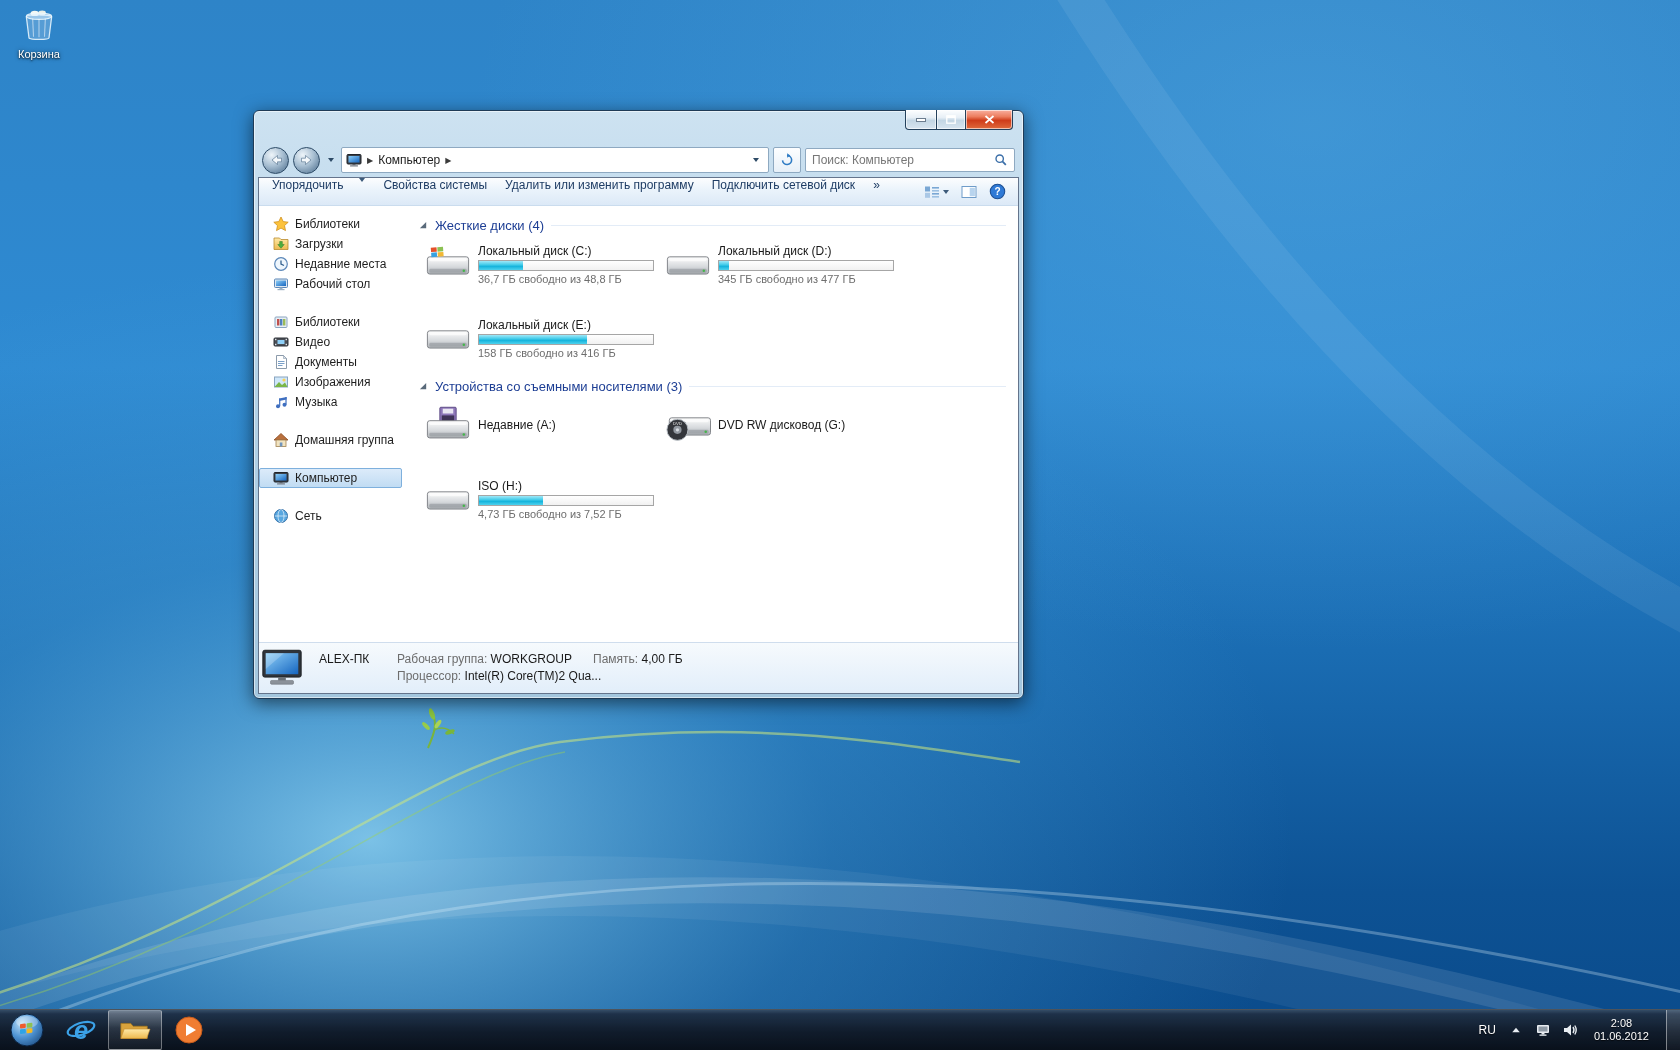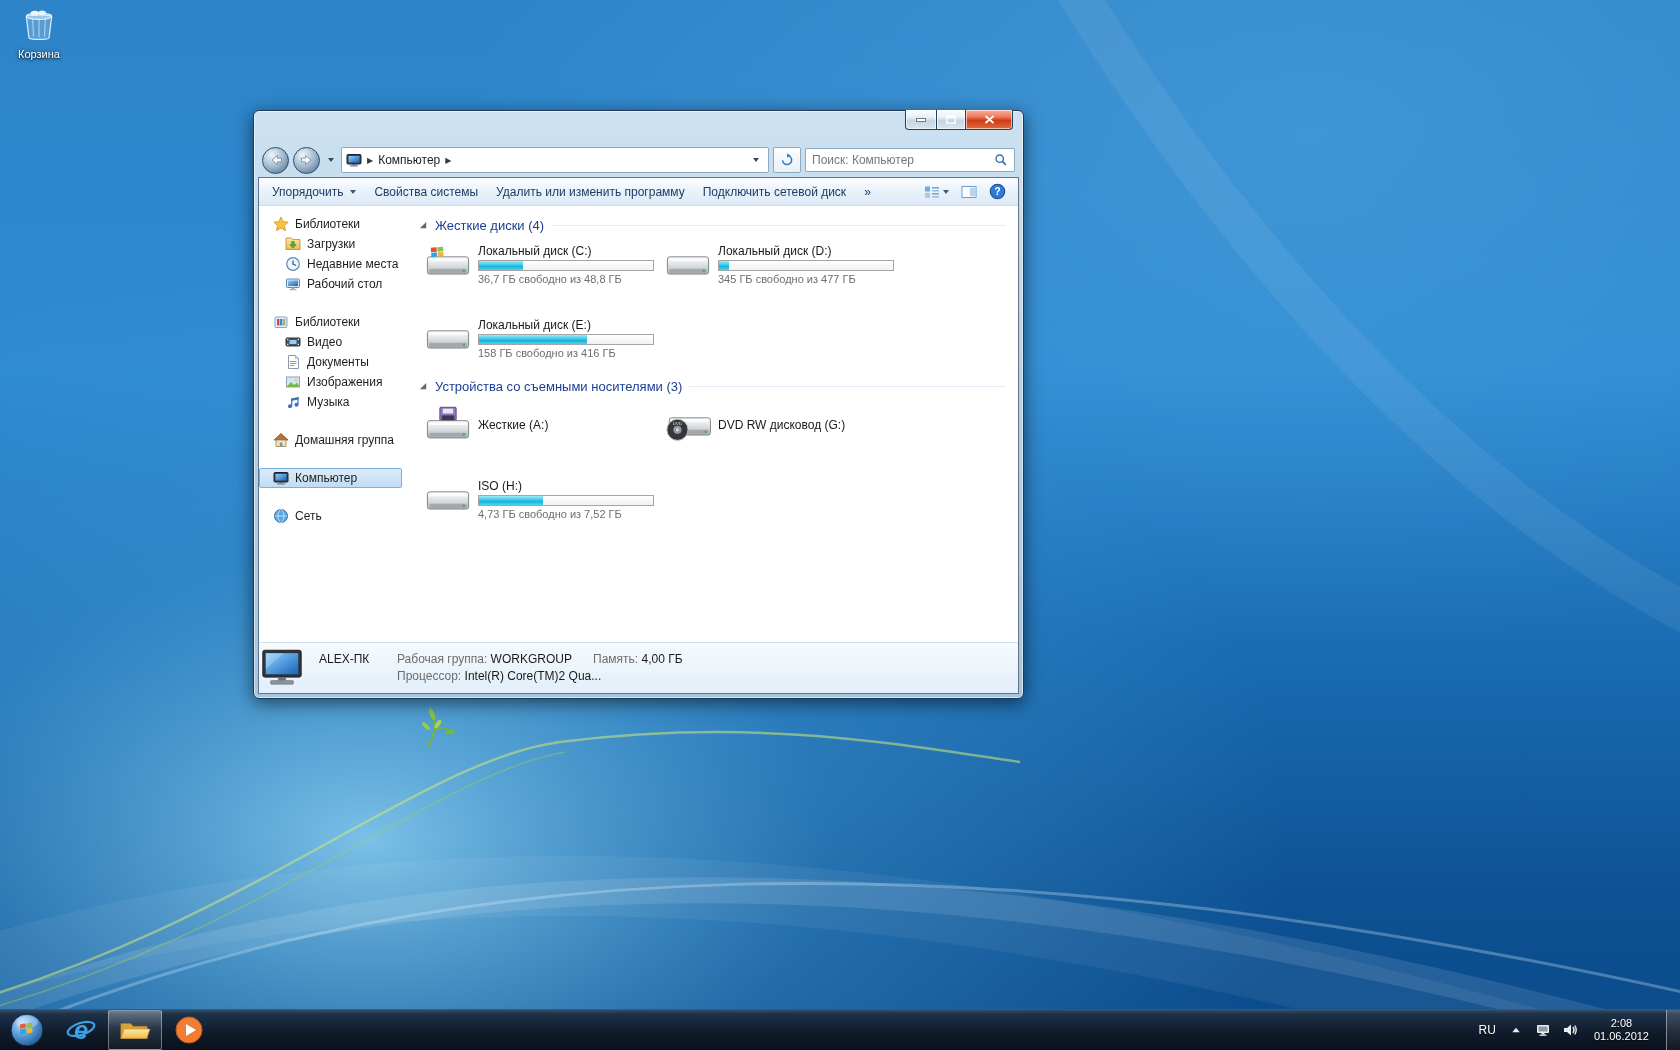--- a/index.html
+++ b/index.html
@@ -48,29 +48,29 @@
   .searchbox{width:210px;height:24px;background:#fff;border:1px solid #8ea9c1;border-radius:2px;
     display:flex;align-items:center;padding:4px 6px;box-sizing:border-box;}
   .search-text{font-size:12px;color:#777;white-space:nowrap;overflow:hidden;}
   .searchbox svg{margin-left:auto;flex:0 0 auto;}
 
   .client{background:#fff;border:1px solid #64748c;height:calc(100% - 66px);display:flex;flex-direction:column;box-sizing:border-box;}
 
   .toolbar{height:27px;flex:0 0 27px;display:flex;align-items:center;
     background:linear-gradient(180deg,#fcfdfe 0%,#eaf3fb 45%,#dce9f7 100%);
     border-bottom:1px solid #cadcee;padding:0 4px;}
-  .tb-btn{padding:0 9px;font-size:12px;color:#1e3c64;height:100%;display:flex;align-items:center;gap:7px;white-space:nowrap;cursor:default;}
+  .tb-btn{padding:0 9px;font-size:12px;color:#1e3c64;height:100%;display:flex;align-items:flex-start;gap:16px;white-space:nowrap;cursor:default;}
   .tb-caret{width:0;height:0;border-left:3.5px solid transparent;border-right:3.5px solid transparent;border-top:4px solid #3c5a7a;}
   .tb-right{margin-left:auto;display:flex;align-items:center;gap:4px;padding-right:4px;}
   .tb-iconbtn{display:flex;align-items:center;gap:3px;padding:2px 4px;}
 
   .wbody{flex:1;display:flex;min-height:0;}
   .sidebar{width:146px;flex:0 0 146px;padding-top:8px;font-size:12px;color:#1e1e1e;overflow:hidden;}
   .side-item{display:flex;align-items:center;height:20px;padding-left:14px;gap:6px;cursor:default;white-space:nowrap;}
-  .side-item.child{padding-left:26px;}
+  .side-item.child{padding-left:14px;}
   .side-item.sec-gap{margin-top:18px;}
   .side-item.selected{background:linear-gradient(#dcebfa,#c1dcf3);border:1px solid #7eb0dd;border-radius:2px;
     margin-right:3px;height:18px;padding-left:13px;}
   .icon16{width:16px;height:16px;flex:0 0 16px;}
 
   .content{flex:1;padding:6px 12px 0 14px;overflow:hidden;}
   .group-header{display:flex;align-items:center;gap:7px;margin:6px 0 0 0;color:#1d3e94;font-size:13px;white-space:nowrap;}
   .group-header.second{margin-top:14px;}
   .group-header .hr{flex:1;height:1px;background:#e3ecf7;}
   .expander{width:9px;height:9px;flex:0 0 9px;}
@@ -561,21 +561,21 @@
             </svg>
           <span>Устройства со съемными носителями (3)</span>
           <div class="hr"></div>
         </div>
         <div class="drive-grid">
           <div class="drive">
             <svg class="drive-icon">
                 <use href="#s-floppy"></use>
               </svg>
             <div class="drive-info">
-              <span class="drive-name">Жесткие (A:)</span>
+              <span class="drive-name">Недавние (A:)</span>
             </div>
           </div>
           <div class="drive">
             <svg class="drive-icon">
                 <use href="#s-dvd"></use>
               </svg>
             <div class="drive-info">
               <span class="drive-name">DVD RW дисковод (G:)</span>
             </div>
           </div>

